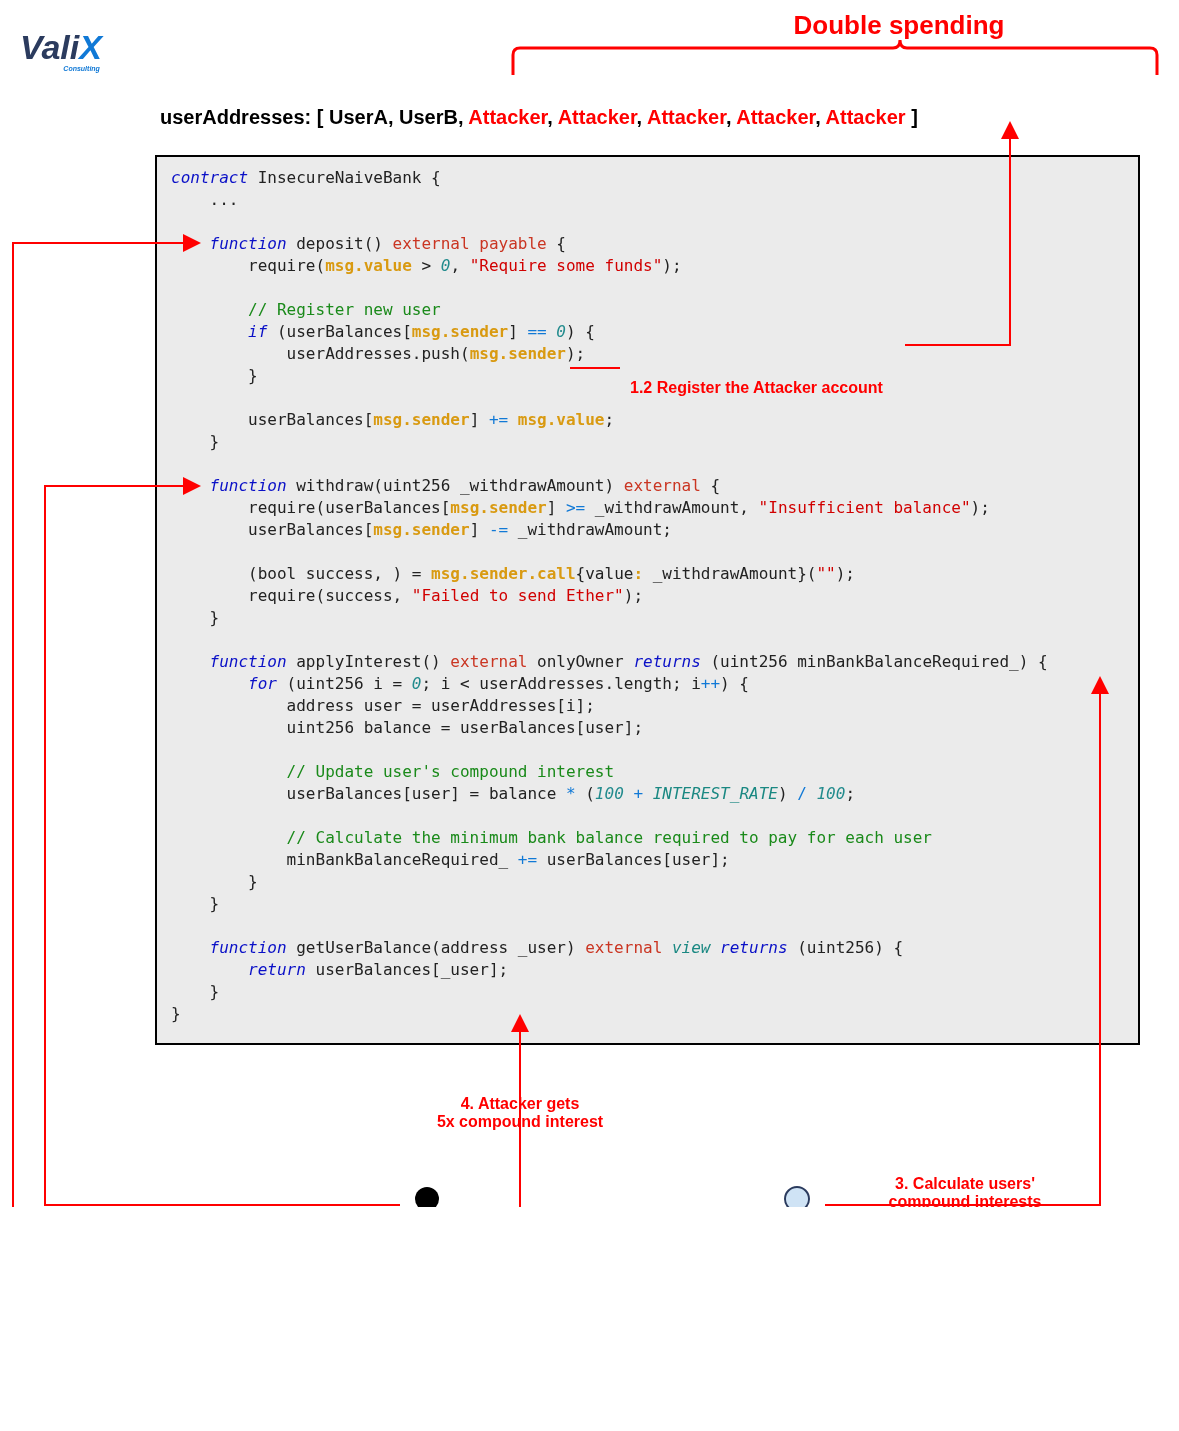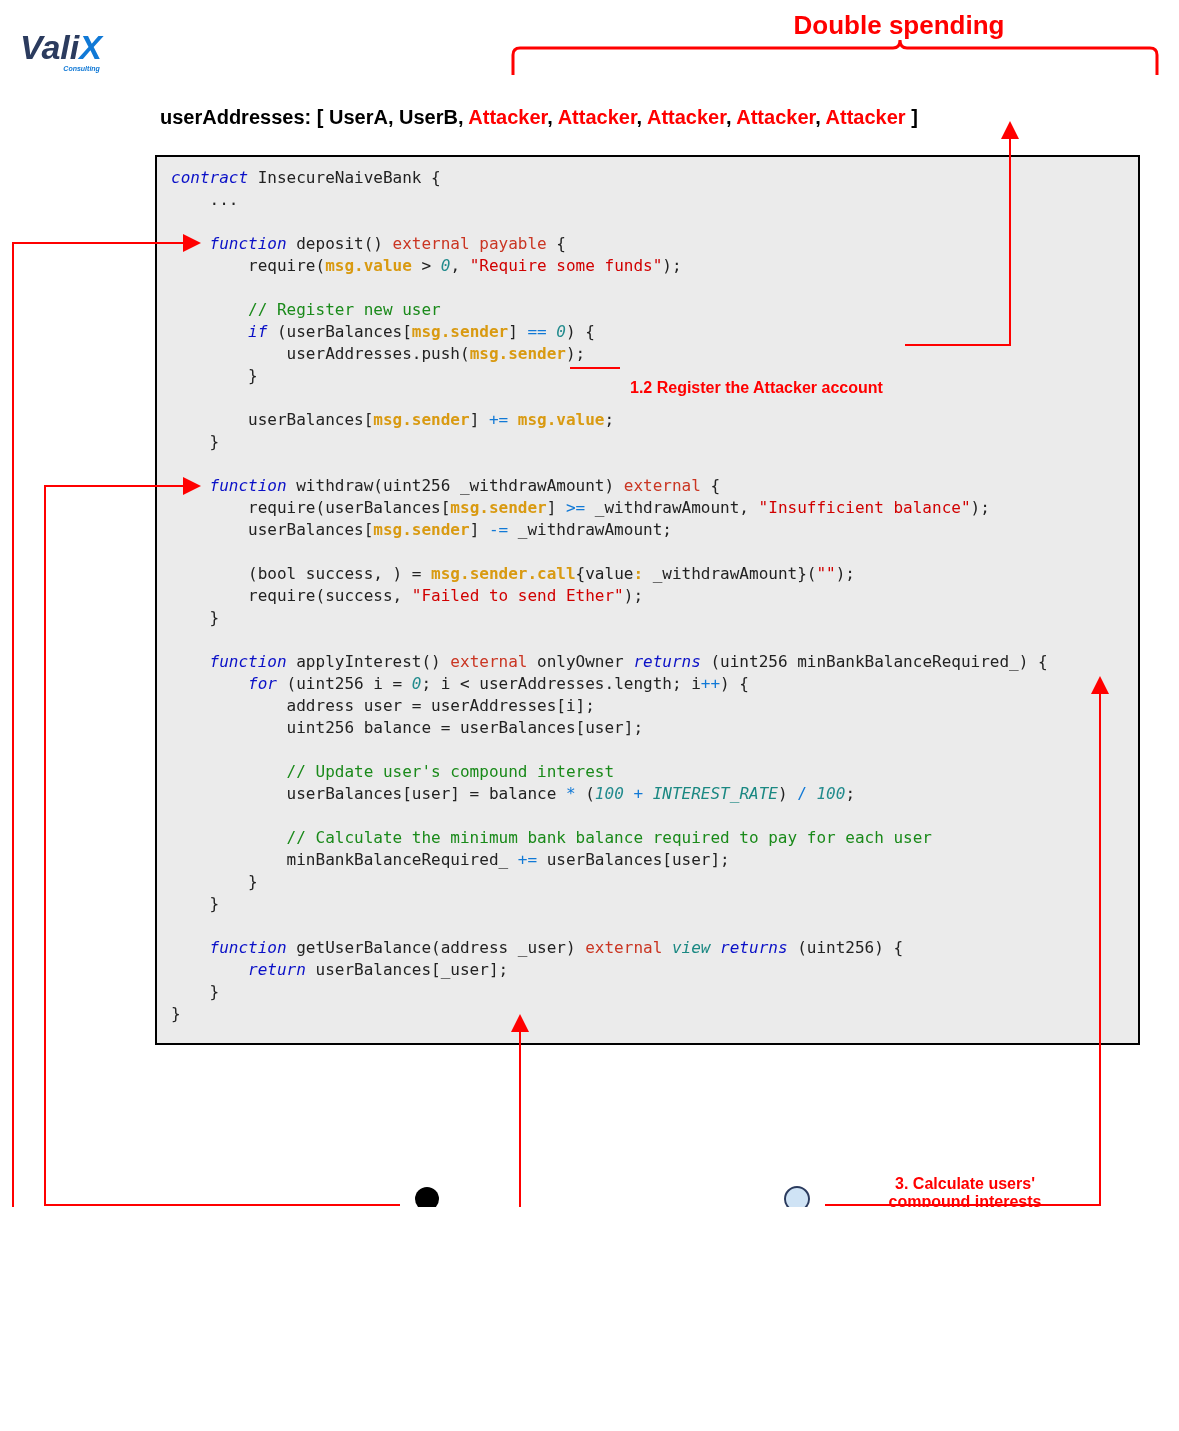--- a/index.html
+++ b/index.html
@@ -165,20 +165,24 @@
 <span class="plain">        }</span>
 <span class="plain">    }</span>
 <span></span>
 <span>    </span><span class="kw">function</span><span class="plain"> getUserBalance(address _user) </span><span class="mod">external</span><span> </span><span class="const">view</span><span> </span><span class="kw">returns</span><span class="plain"> (uint256) </span><span class="plain">{</span>
 <span>        </span><span class="kw">return</span><span class="plain"> userBalances[_user];</span>
 <span class="plain">    }</span>
 <span class="plain">}</span></div>
 
   <div class="annot" style="top:335px; left:630px;margin-top:44px;">1.2 Register the Attacker account</div>
 
+  <div class="annot" style="top:1095px; left:420px; text-align:center; width:200px;">
+    <span>4.  Attacker gets</span><br>
+    <span>5x compound interest</span>
+  </div>
 
 
   <div class="annot" style="top:1175px; left:870px; text-align:center; width:190px;">
     <span>3. Calculate users'</span><br>
     <span>compound interests</span>
   </div>
 
   <div class="annot" style="top:1280px; left:30px;">1.1 Deposit Ether funds to register their account</div>
 
 

